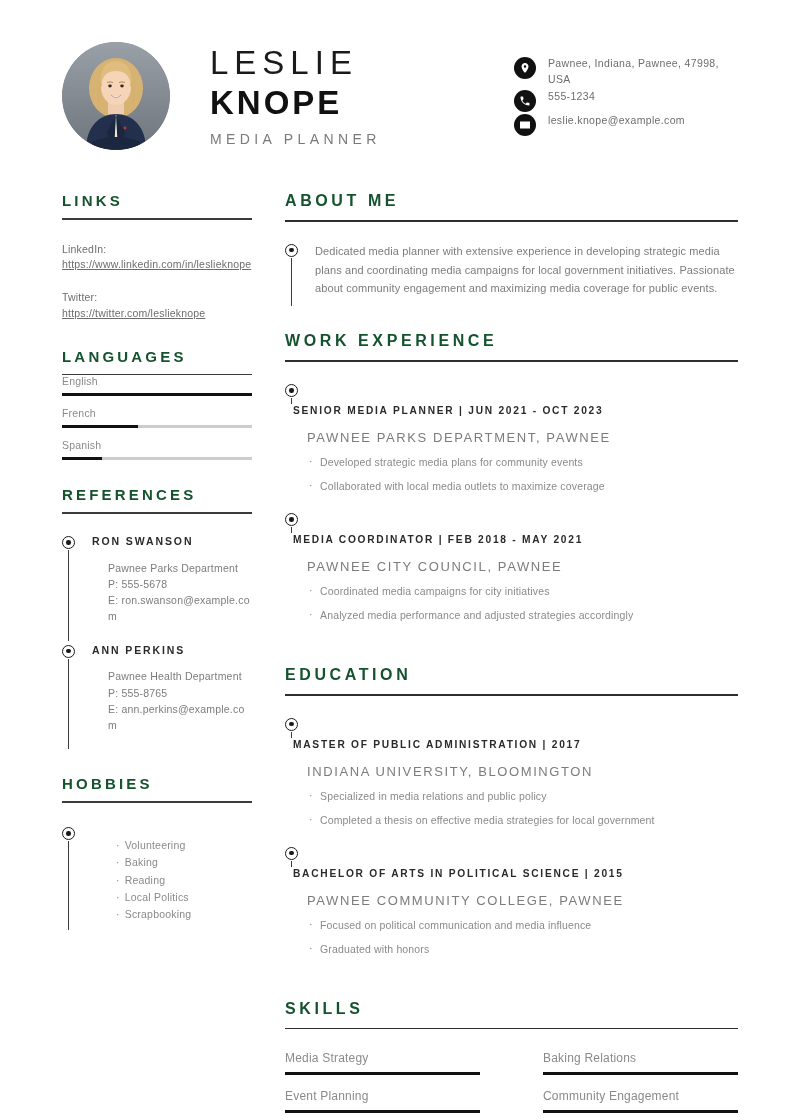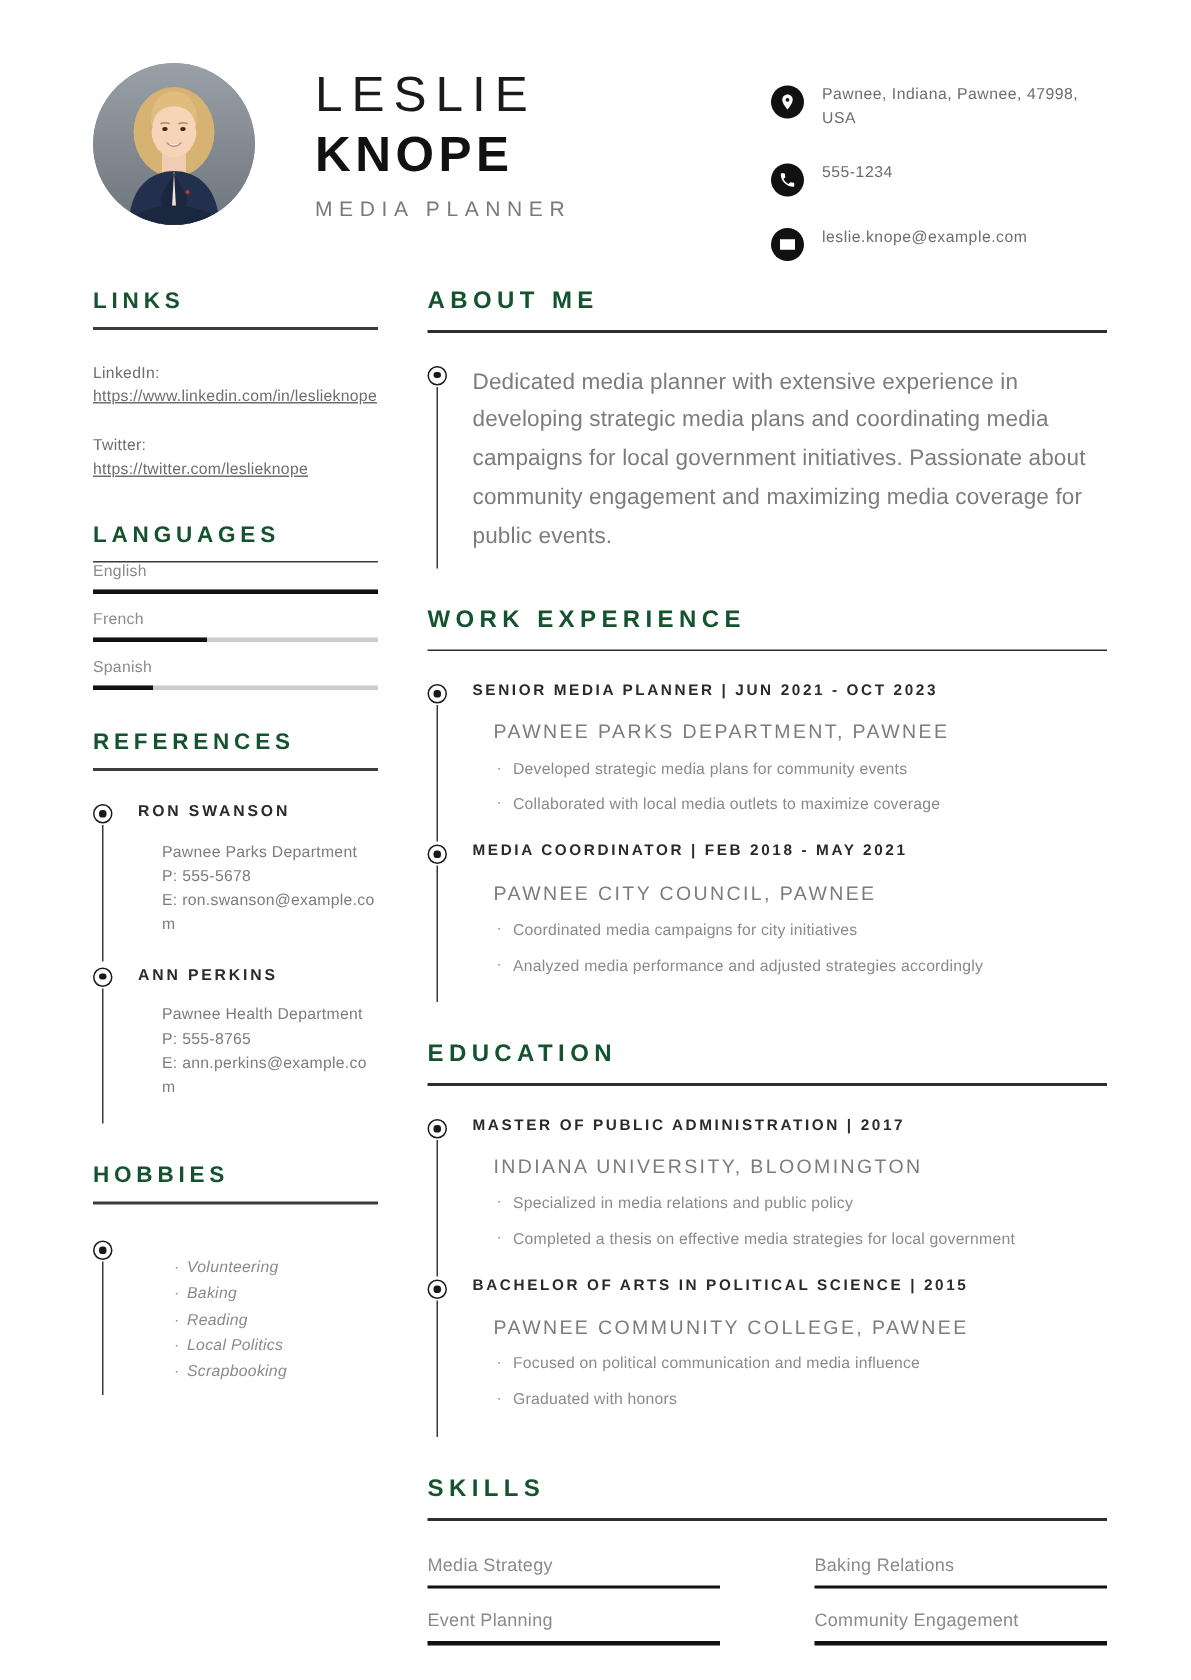--- a/index.html
+++ b/index.html
@@ -57,21 +57,21 @@
     color: #7a7a7a;
     font-weight: 400;
   }
 
   .contact-block {
     margin-left: auto;
     padding-top: 16px;
     width: 218px;
     display: flex;
     flex-direction: column;
-    gap: 20px;
+    gap: 1px;
   }
   .contact-row { display: flex; align-items: flex-start; }
   .contact-icon {
     flex: 0 0 22px; width: 22px; height: 22px;
     border-radius: 50%;
     background: #111111;
     display: flex; align-items: center; justify-content: center;
     margin-top: 1px;
   }
   .contact-icon svg { width: 12px; height: 12px; fill: #ffffff; }
@@ -150,37 +150,37 @@
     font-size: 10.5px; font-weight: 700; letter-spacing: 1.9px;
     color: #2a2a2a; text-transform: uppercase; line-height: 1.5;
   }
   .ref-detail {
     margin-top: 10px; padding-left: 16px; padding-bottom: 16px;
     font-size: 10.5px; color: #7c7c7c; line-height: 1.55; letter-spacing: .2px;
   }
   .ref-detail div { word-break: break-all; }
 
   
-  .hob-body { margin-top: 22px; font-style: italic; }
+  .hob-body { margin-top: 22px; }
   .hob-list {
     padding-left: 24px; padding-top: 12px; padding-bottom: 6px;
     font-size: 10.5px; color: #8a8a8a; line-height: 1.65; letter-spacing: .2px;
   }
   .hob-list div::before { content: "·"; margin-right: 5px; }
 
   
   .about-body { margin-top: 20px; }
   .about-text {
-    font-size: 15px; color: #7c7c7c; line-height: 1.72; letter-spacing: .1px;
+    font-size: 11px; color: #7c7c7c; line-height: 1.72; letter-spacing: .1px;
     padding-bottom: 8px;
   }
 
   
   .entries { margin-top: 20px; }
-  .entry { margin-bottom: 0; }
+  .entry { margin-bottom: 0; flex-direction: column; }
   .entry-head {
     font-size: 10.2px; font-weight: 700; letter-spacing: 1.75px;
     color: #2a2a2a; text-transform: uppercase; line-height: 1.4;
   }
   .entry-head .sep { font-weight: 700; }
   .entry-body { padding-left: 14px; padding-top: 11px; padding-bottom: 16px; }
   .entry-org {
     font-size: 13px; letter-spacing: 1.6px; color: #7c7c7c;
     text-transform: uppercase; line-height: 1.4; margin-bottom: 5px;
   }

